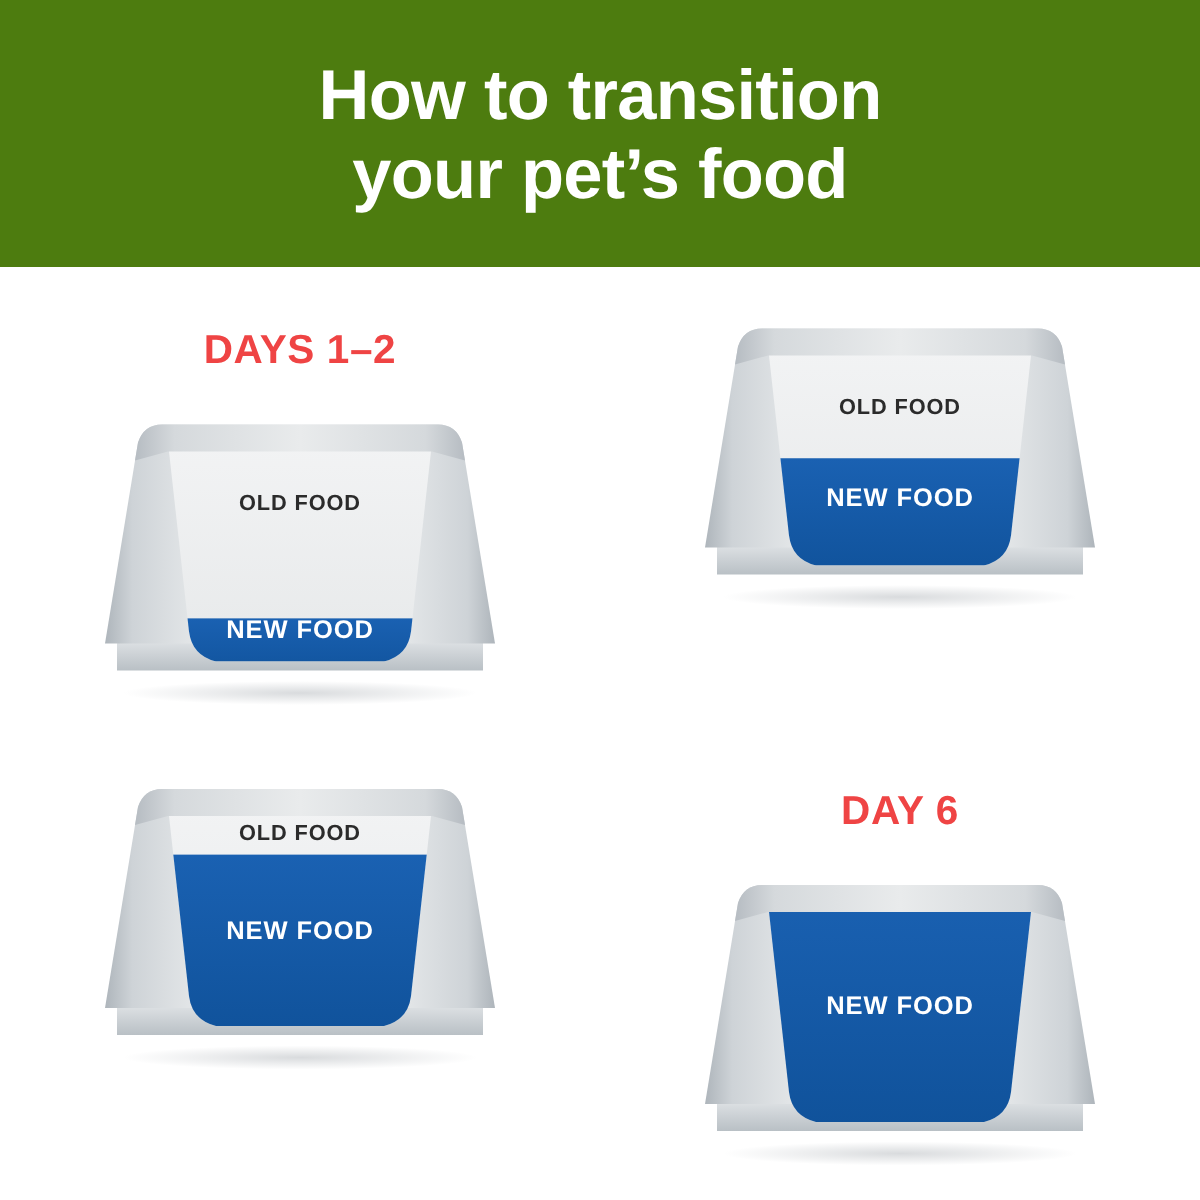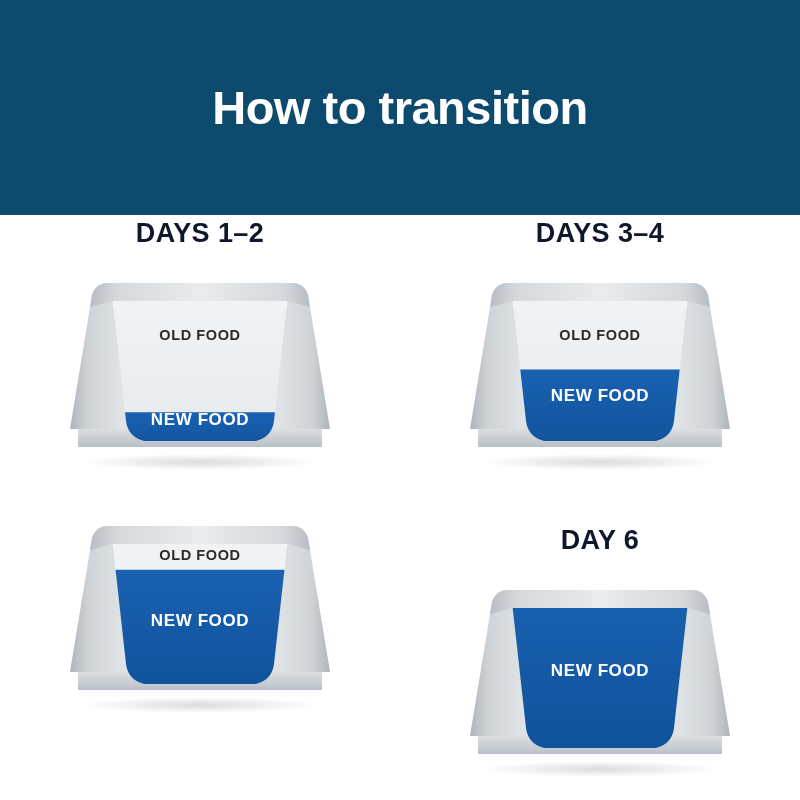--- a/index.html
+++ b/index.html
@@ -7,22 +7,22 @@
     width: 800px; height: 800px;
     background: #ffffff;
     font-family: "Liberation Sans", sans-serif;
     overflow: hidden;
   }
   #page { position: relative; width: 800px; height: 800px; background: #fff; }
 
   
   .header {
     position: absolute; left: 0; top: 0;
-    width: 800px; height: 215px;
-    background: #0c4a6e;
+    width: 800px; height: 178px;
+    background: #4d7c0f;
     display: flex; flex-direction: column;
     align-items: center; justify-content: center;
   }
   .header-line {
     color: #ffffff;
     font-weight: bold;
     font-size: 47px;
     line-height: 53px;
     letter-spacing: -0.5px;
     text-align: center;
@@ -39,21 +39,21 @@
   }
   .cell {
     position: relative;
     display: flex; flex-direction: column;
     align-items: center;
   }
   .day-label {
     margin-top: 33px;
     font-size: 27px;
     font-weight: bold;
-    color: #0f172a;
+    color: #ef4444;
     letter-spacing: 0.4px;
     white-space: nowrap;
   }
   .bowl-wrap {
     margin-top: 12px;
     width: 300px; height: 215px;
     position: relative;
     text-decoration: underline;
   }
   .bowl-svg { display: block; width: 300px; height: 215px; }
@@ -66,20 +66,21 @@
   .old-label { font-size: 14.5px; fill: #2b2b2b; }
   .new-label { font-size: 17px; fill: #ffffff; }
 </style>
 </head>
 <body>
 
 <div id="page">
 
   <div class="header">
     <div class="header-line">How to transition</div>
+    <div class="header-line">your pet’s food</div>
   </div>
 
   <div class="grid">
 
     <div class="cell">
       <div class="day-label">DAYS 1–2</div>
       <div class="bowl-wrap">
         <svg class="bowl-svg" viewBox="0 0 300 215">
           <defs>
             <linearGradient id="rimG0" x1="0" y1="0" x2="1" y2="0">
@@ -127,21 +128,20 @@
             <rect x="50" y="151.25" width="200" height="43.75" fill="url(#newG0)"></rect>
           </g>
           <path d="M58,22 Q46,22 42,34 L40,46 L62,40 L238,40 L260,46 L258,34 Q254,22 242,22 Z" fill="url(#rimG0)"></path>
           <text class="food-label old-label" x="150" y="79" text-anchor="middle">OLD FOOD</text>
           <text class="food-label new-label" x="150" y="164" text-anchor="middle">NEW FOOD</text>
         </svg>
       </div>
     </div>
 
     <div class="cell">
-      <div class="day-label">DAYS 3–4</div>
       <div class="bowl-wrap">
         <svg class="bowl-svg" viewBox="0 0 300 215">
           <defs>
             <linearGradient id="rimG1" x1="0" y1="0" x2="1" y2="0">
               <stop offset="0" stop-color="#b6bcc2"></stop>
                 <stop offset="0.12" stop-color="#d5d9dc"></stop>
               <stop offset="0.5" stop-color="#e9ebec"></stop>
                 <stop offset="0.88" stop-color="#d5d9dc"></stop>
               <stop offset="1" stop-color="#b6bcc2"></stop>
             </linearGradient>

